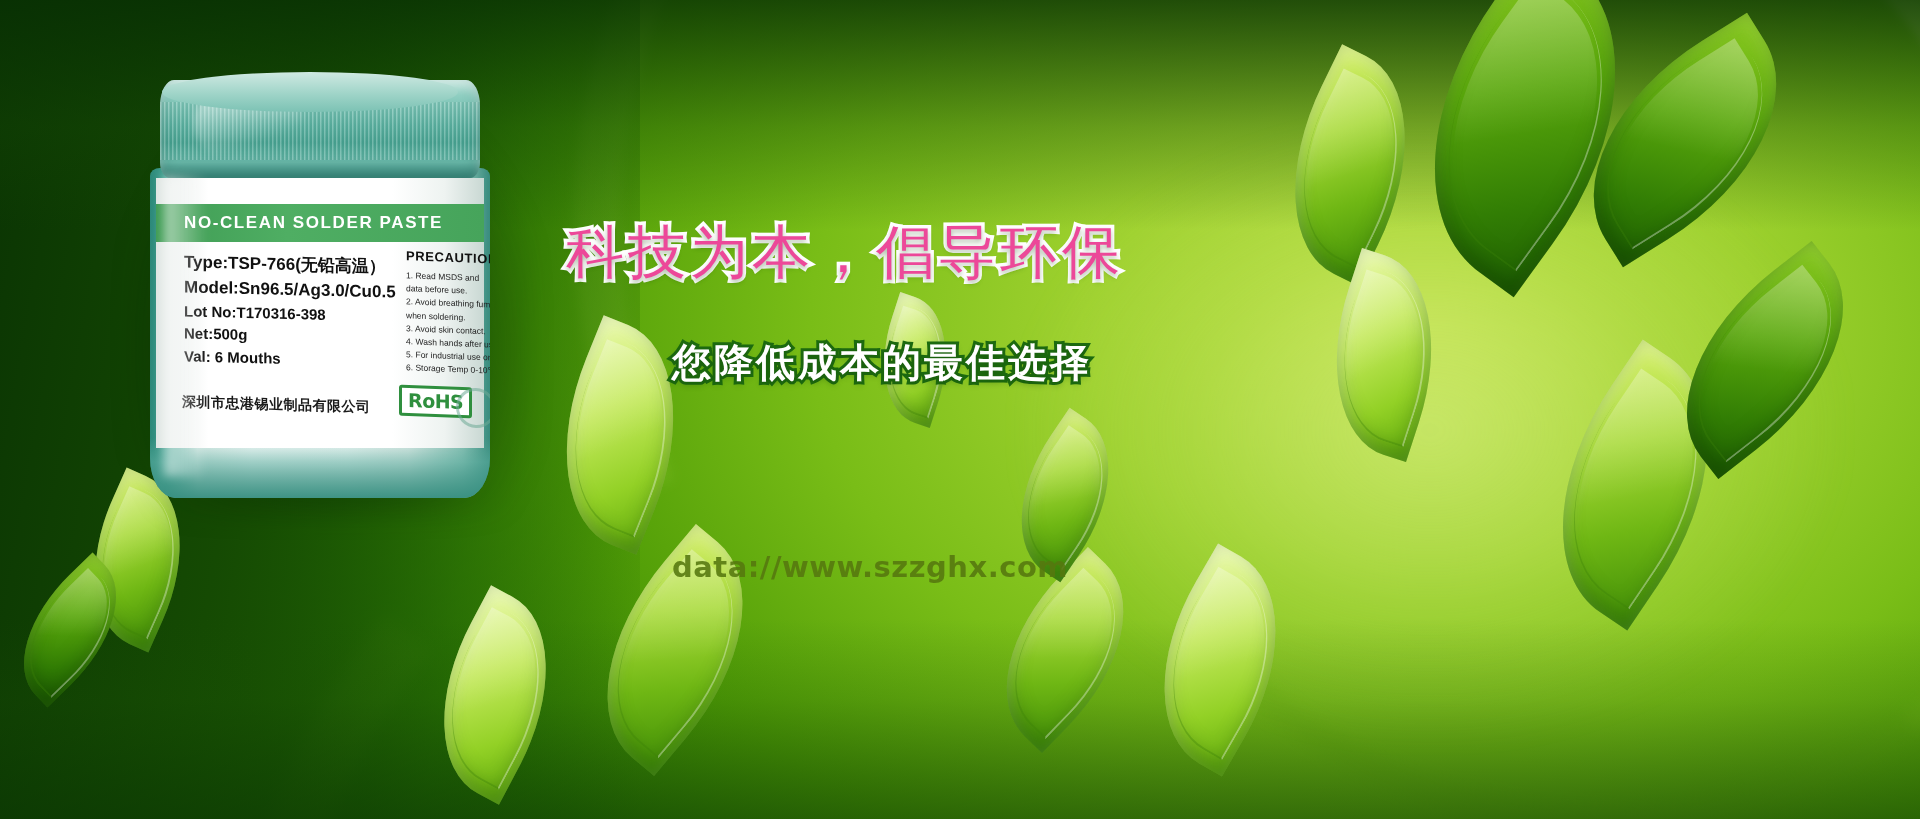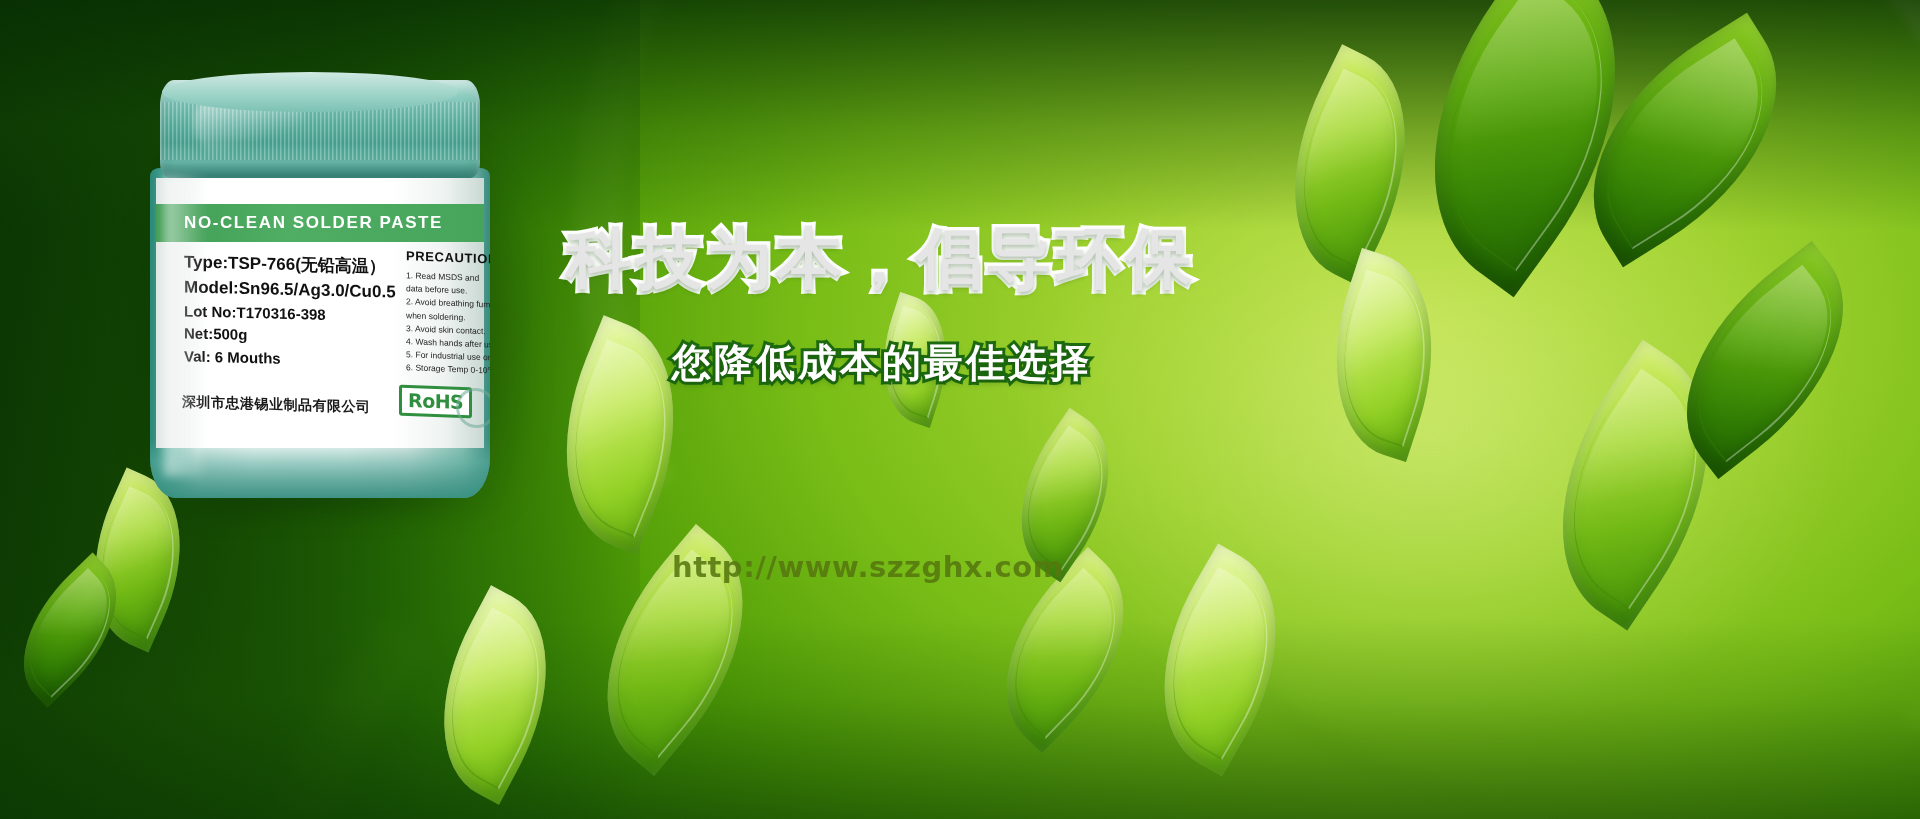--- a/index.html
+++ b/index.html
@@ -84,22 +84,22 @@
     background:linear-gradient(135deg,#8ccb22 0%,#5aa80c 40%,#327e04 75%,#1e5f02 100%);
     box-shadow:inset -6px -10px 22px rgba(12,55,2,0.5), inset 5px 7px 16px rgba(200,240,120,0.22);
   }
   .leaf.pale{
     background:linear-gradient(135deg,#eafaa8 0%,#c4e95c 38%,#93d126 72%,#62ad0c 100%);
   }
   
   .headline{
     position:absolute;left:566px;top:214px;
     font-family:"DejaVu Sans","Liberation Sans",sans-serif;
-    font-size:66px;font-weight:bold;letter-spacing:4px;
-    color:#e5e5e5;white-space:nowrap;
+    font-size:58px;font-weight:normal;letter-spacing:4px;
+    color:#ec4899;white-space:nowrap;
     -webkit-text-stroke:7px #ffffff;
     paint-order:stroke fill;
     text-shadow:0 3px 5px rgba(20,70,5,0.35);
   }
   .subtitle{
     position:absolute;left:672px;top:336px;
     font-family:"DejaVu Sans","Liberation Sans",sans-serif;
     font-size:39px;font-weight:bold;letter-spacing:3px;
     color:#ffffff;white-space:nowrap;
     -webkit-text-stroke:6px #1d6b10;
@@ -281,21 +281,21 @@
     </div>
   <div class="leaf pale" style="left:880px;top:300px;width:70px;height:120px;transform:rotate(18deg);">
       <span class="vein"></span>
     </div>
   <div class="leaf" style="left:1020px;top:420px;width:90px;height:150px;transform:rotate(34deg);">
       <span class="vein"></span>
     </div>
 
   <div class="headline">科技为本，倡导环保</div>
   <div class="subtitle">您降低成本的最佳选择</div>
-  <div class="site-url">http://www.szzghx.com</div>
+  <div class="site-url">data://www.szzghx.com</div>
 
   <div id="jar">
     <div class="jar-shadow"></div>
 
     <div class="jar-body">
       <div class="body-teal-bottom"></div>
 
       <div class="label">
         <div class="label-band">
           <span class="band-text">NO-CLEAN SOLDER PASTE</span>

